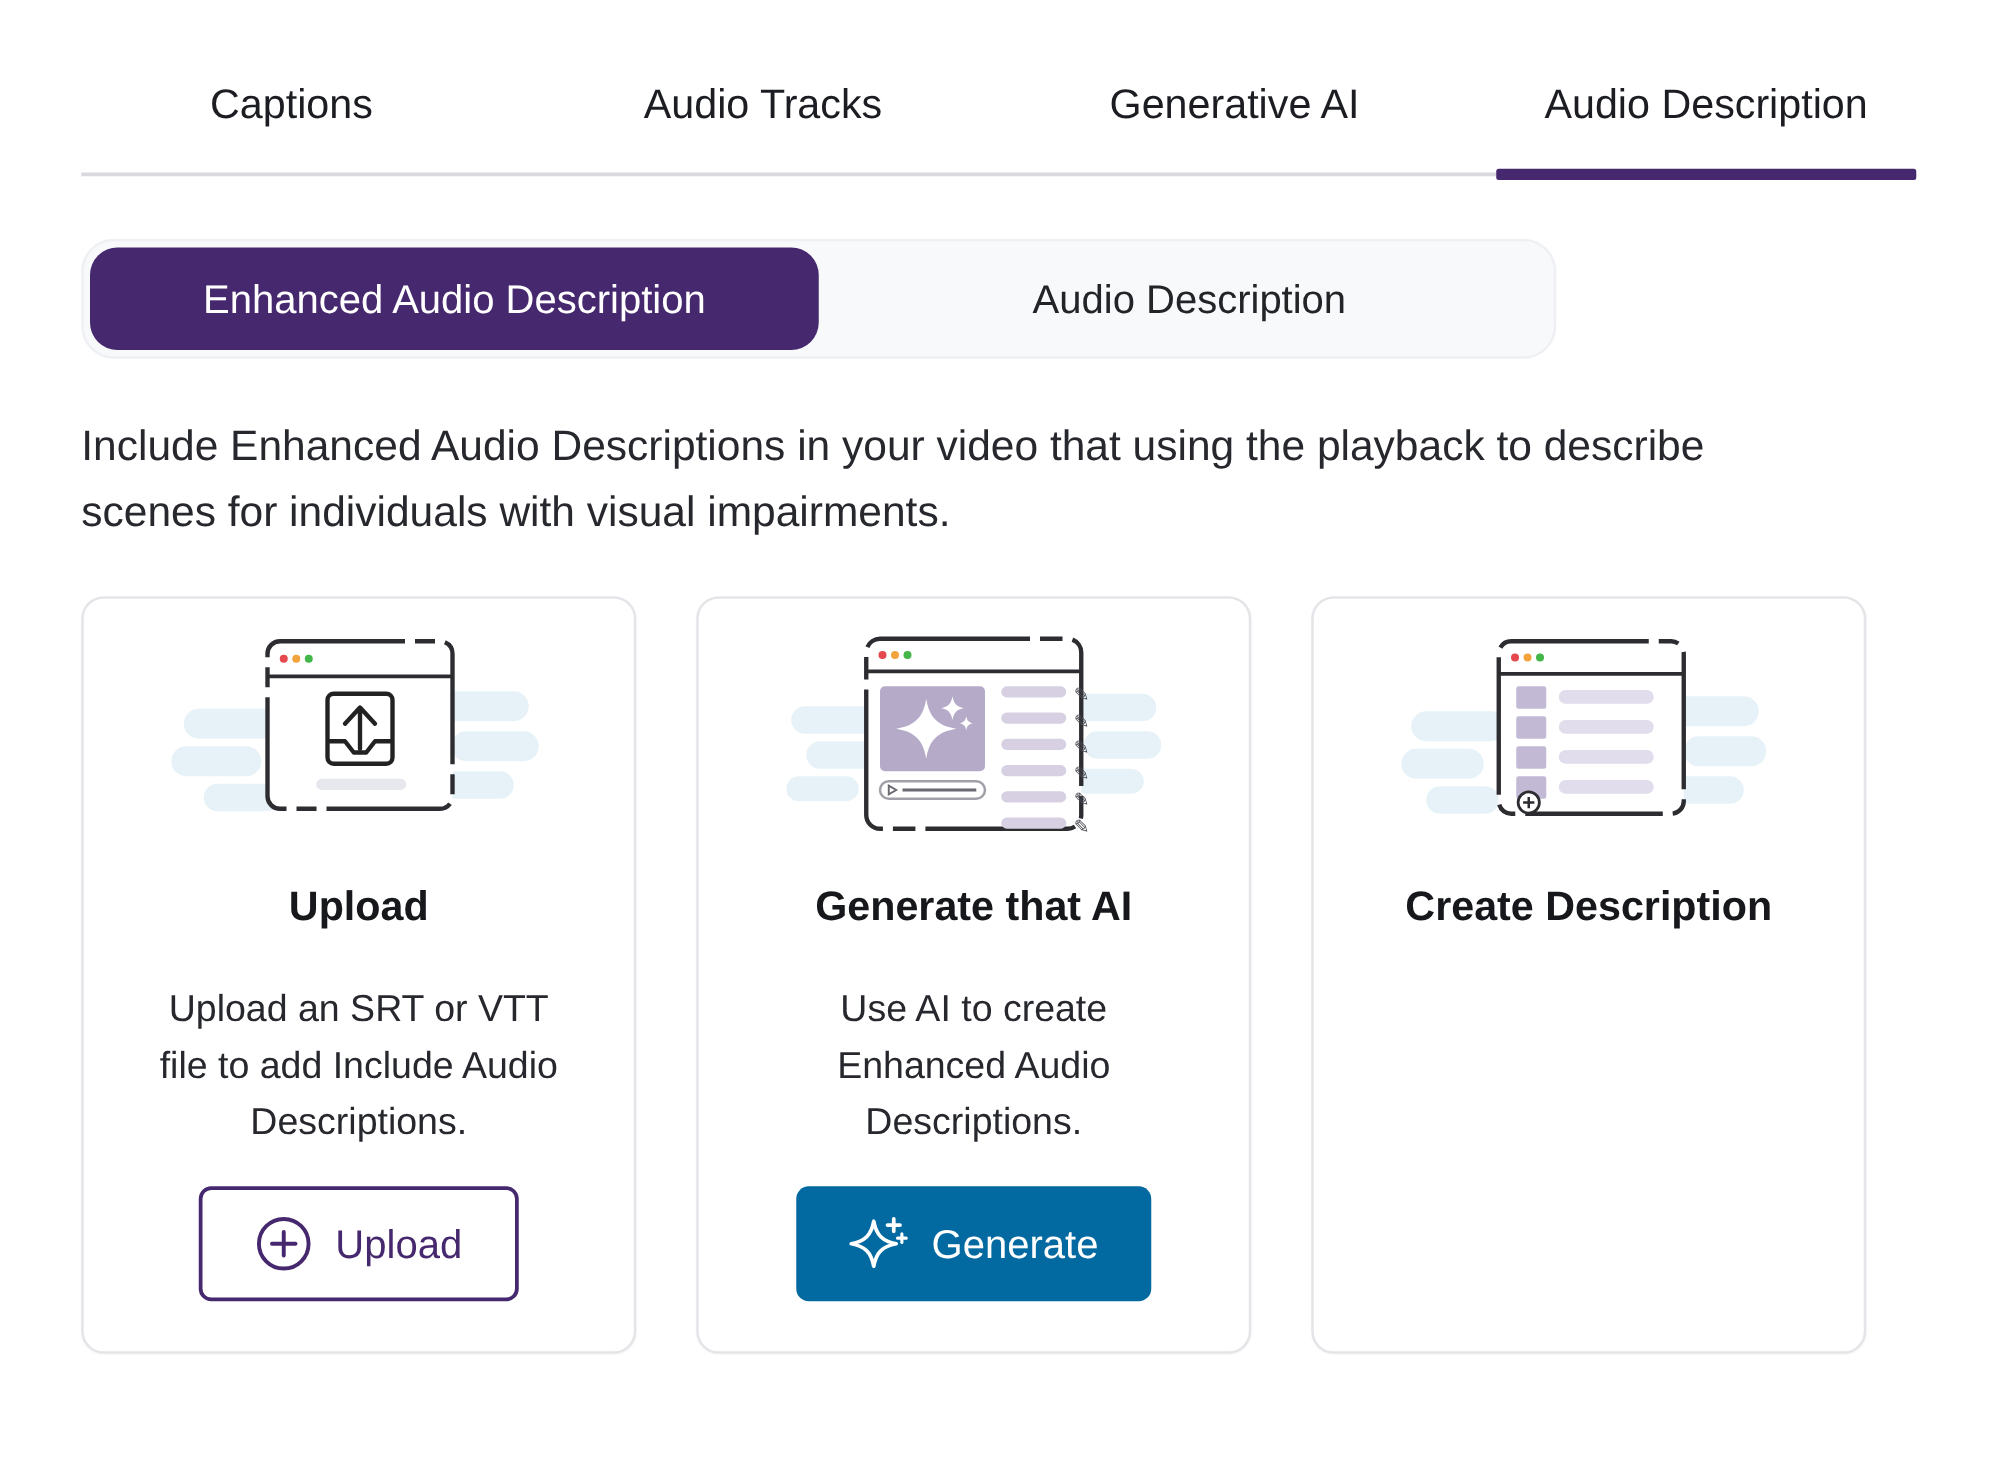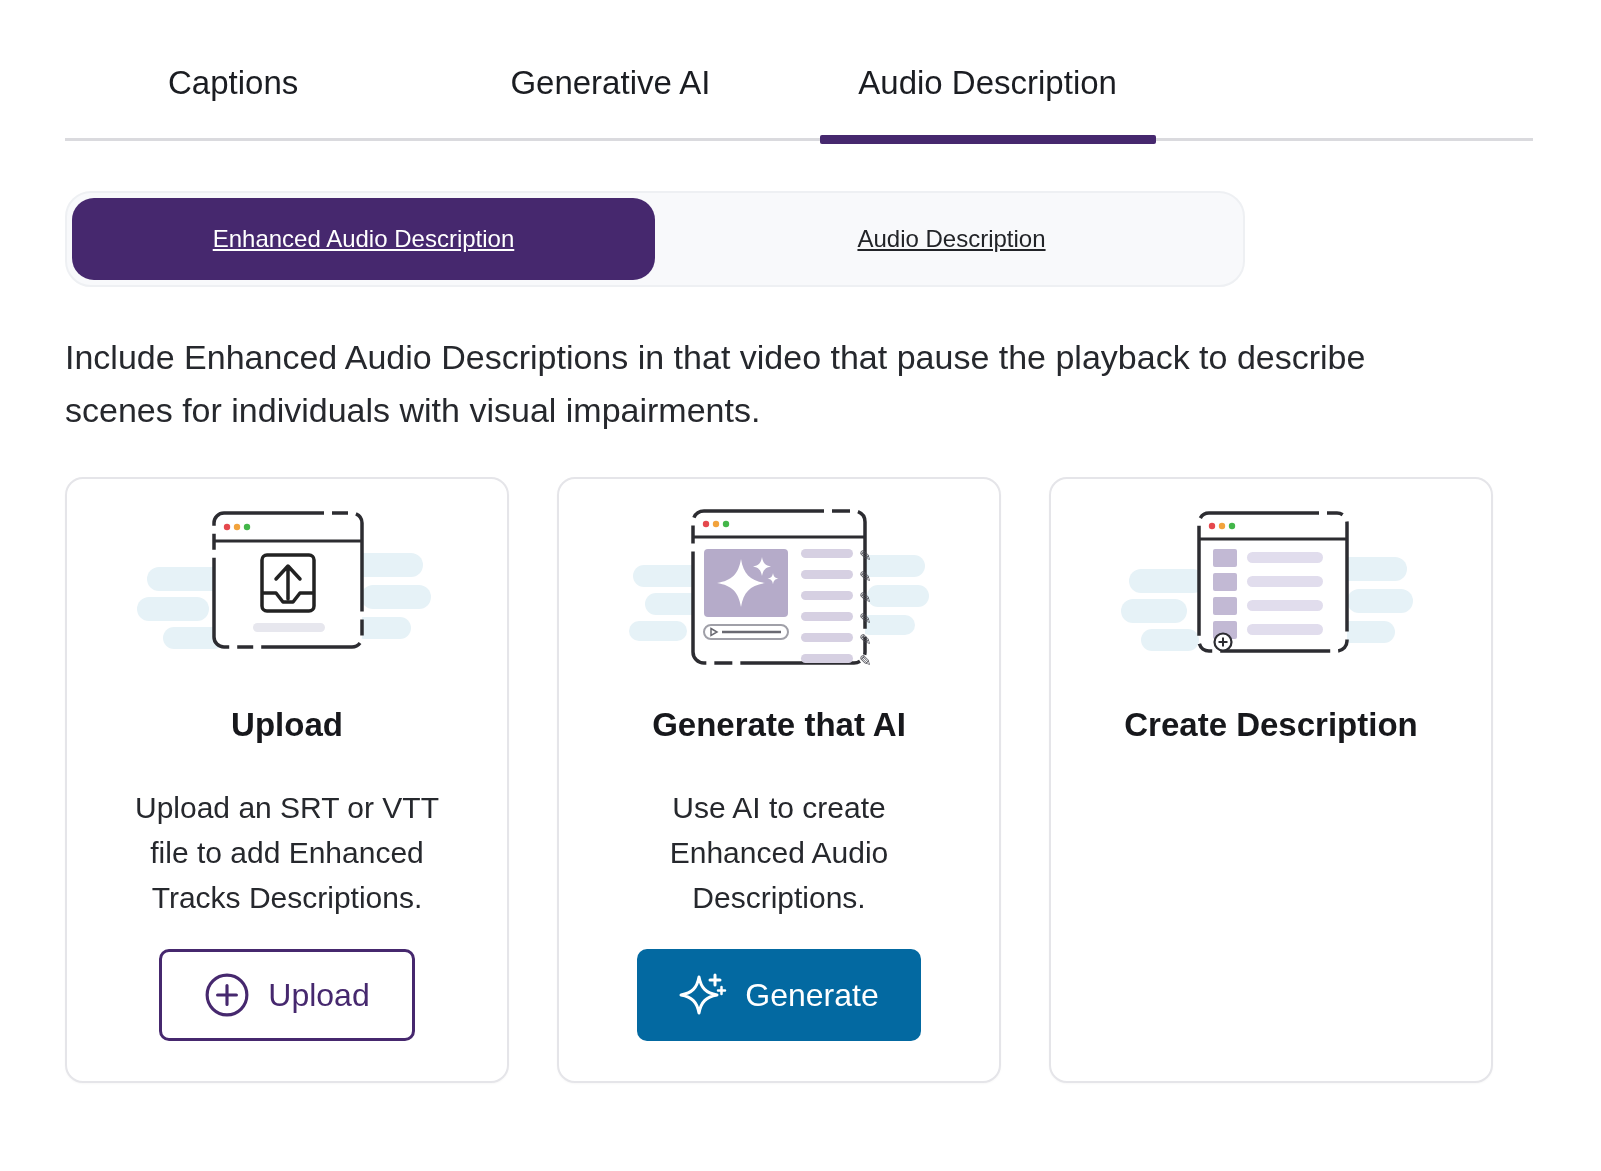--- a/index.html
+++ b/index.html
@@ -12,21 +12,21 @@
             border-bottom: 3px solid #dadade; gap: 41px; }
   .tab { text-align: center; padding-bottom: 36px; font-size: 33px; color: #1b1d22;
          position: relative; cursor: pointer; white-space: nowrap; }
   .tab.active::after { content: ""; position: absolute; left: 0; right: 0; bottom: -6px;
          height: 9px; background: #46286e; border-radius: 2px; }
 
   
   .segmented { margin-top: 50px; width: 1180px; height: 96px; background: #f8f9fb;
          border: 2px solid #eef0f3; border-radius: 26px; display: flex; }
   .seg-option { flex: 1; display: flex; align-items: center; justify-content: center;
-         font-size: 24px; color: #222428; cursor: pointer; text-decoration: underline; }
+         font-size: 32px; color: #222428; cursor: pointer; }
   .seg-option.selected { background: #46286e; color: #ffffff; margin: 5px;
          border-radius: 22px; }
 
   
   .intro { margin-top: 44px; font-size: 34px; line-height: 53px; color: #26282d;
          max-width: 1380px; }
 
   
   .cards { margin-top: 40px; width: 1428px; display: grid;
          grid-template-columns: repeat(3, 1fr); gap: 48px; }
@@ -47,30 +47,31 @@
   .btn.solid { background: #0369a1; color: #ffffff; border: none; }
   .btn svg { display: block; }
 </style>
 </head>
 <body>
 
 <div class="page">
 
   <div class="tabbar">
     <div class="tab">Captions</div>
+    <div class="tab">Audio Tracks</div>
     <div class="tab">Generative AI</div>
     <div class="tab active">Audio Description</div>
   </div>
 
   <div class="segmented">
     <div class="seg-option selected">Enhanced Audio Description</div>
     <div class="seg-option">Audio Description</div>
   </div>
 
-  <p class="intro">Include Enhanced Audio Descriptions in that video that pause the playback to describe scenes for individuals with visual impairments.</p>
+  <p class="intro">Include Enhanced Audio Descriptions in your video that using the playback to describe scenes for individuals with visual impairments.</p>
 
   <div class="cards">
 
     <div class="card">
       <div class="illus">
         <svg width="300" height="170" viewBox="0 0 300 170">
           <g fill="#e6f2f7">
             <rect x="10" y="62" width="86" height="24" rx="12"></rect>
             <rect x="0" y="92" width="72" height="24" rx="12"></rect>
             <rect x="26" y="122" width="62" height="22" rx="11"></rect>
@@ -83,21 +84,21 @@
           <circle cx="90" cy="22" r="3.2" fill="#e5484d"></circle>
           <circle cx="100" cy="22" r="3.2" fill="#f2a33c"></circle>
           <circle cx="110" cy="22" r="3.2" fill="#43b649"></circle>
           <rect x="125" y="50" width="52" height="56" rx="5" fill="#ffffff" stroke="#222222" stroke-width="3.5"></rect>
           <path d="M151 94 V62 M139 74 L151 61 L163 74" stroke="#222222" stroke-width="3.5" fill="none" stroke-linecap="round" stroke-linejoin="round"></path>
           <path d="M125 88 L139 88 L146 97 L156 97 L163 88 L177 88" stroke="#222222" stroke-width="3.5" fill="none" stroke-linejoin="round"></path>
           <rect x="116" y="118" width="72" height="9" rx="4.5" fill="#e7e7ee"></rect>
         </svg>
       </div>
       <div class="card-title">Upload</div>
-      <div class="card-desc">Upload an SRT or VTT file to add Enhanced Tracks Descriptions.</div>
+      <div class="card-desc">Upload an SRT or VTT file to add Include Audio Descriptions.</div>
       <button class="btn outline">
         <span>
           <svg width="46" height="46" viewBox="0 0 44 44">
             <circle cx="22" cy="22" r="19" fill="none" stroke="#46286e" stroke-width="3"></circle>
             <path d="M22 13 V31 M13 22 H31" stroke="#46286e" stroke-width="3" stroke-linecap="round"></path>
           </svg>
         </span>
         <span>Upload</span>
       </button>
     </div>

